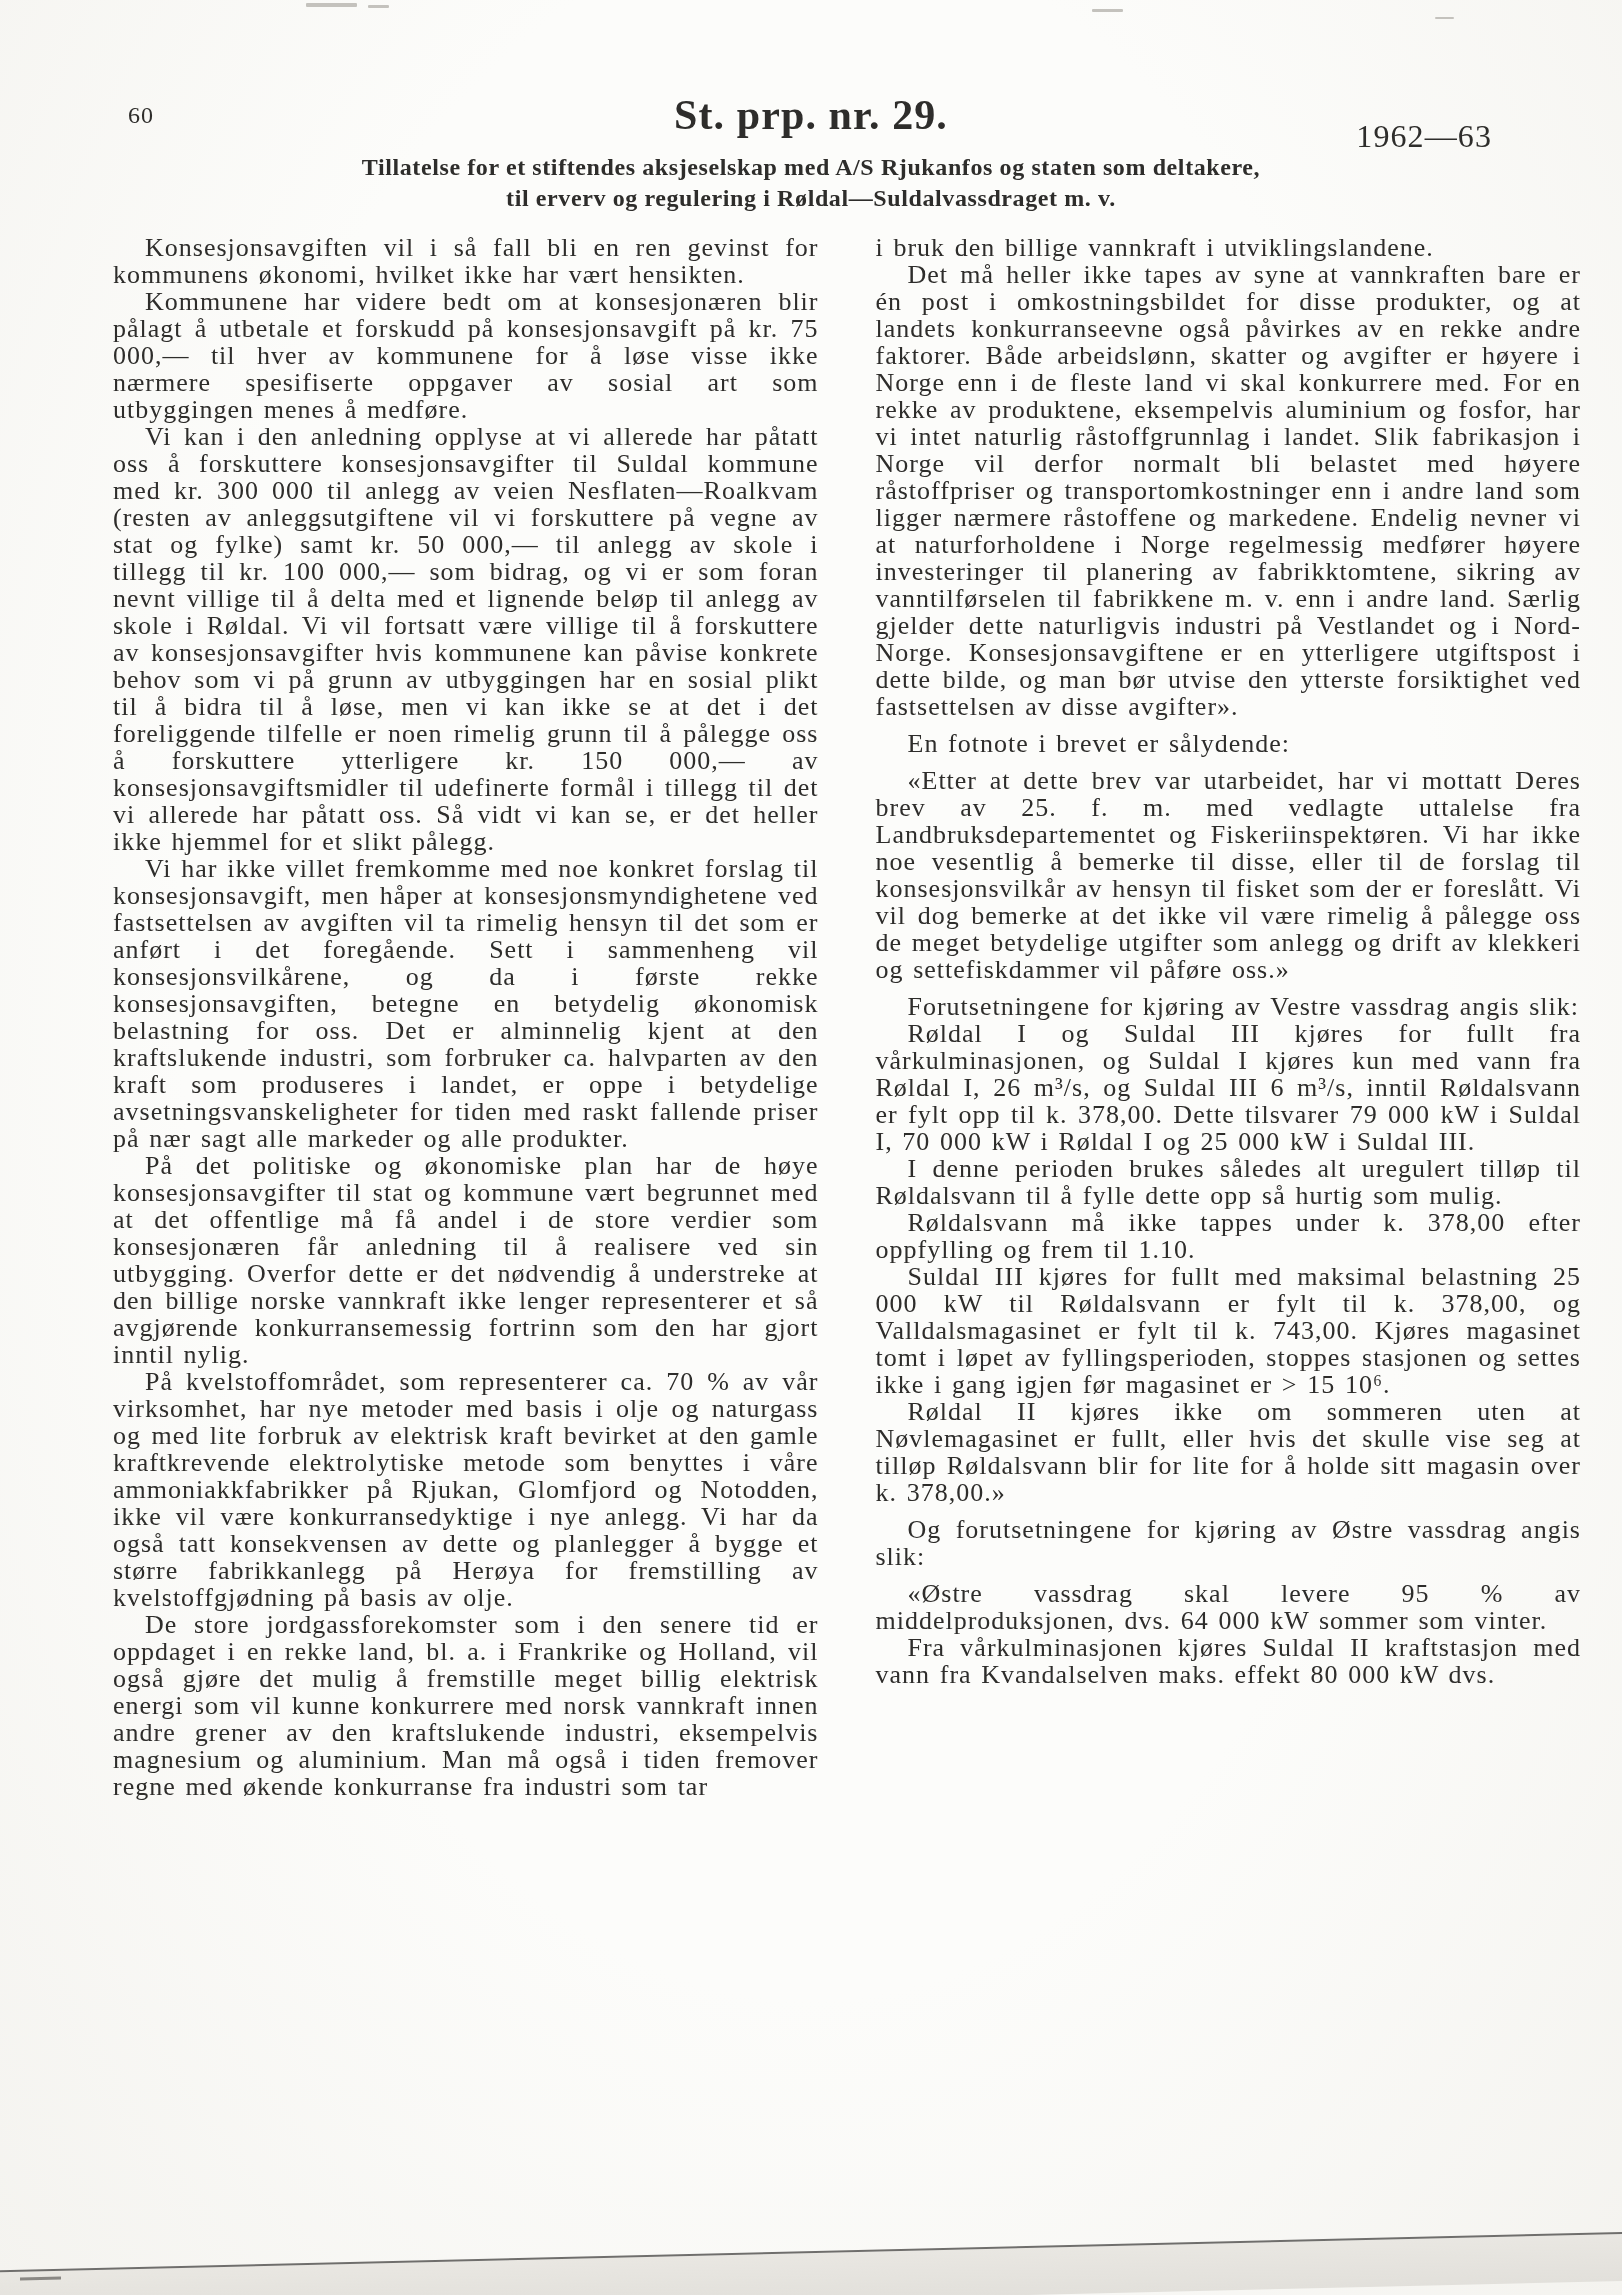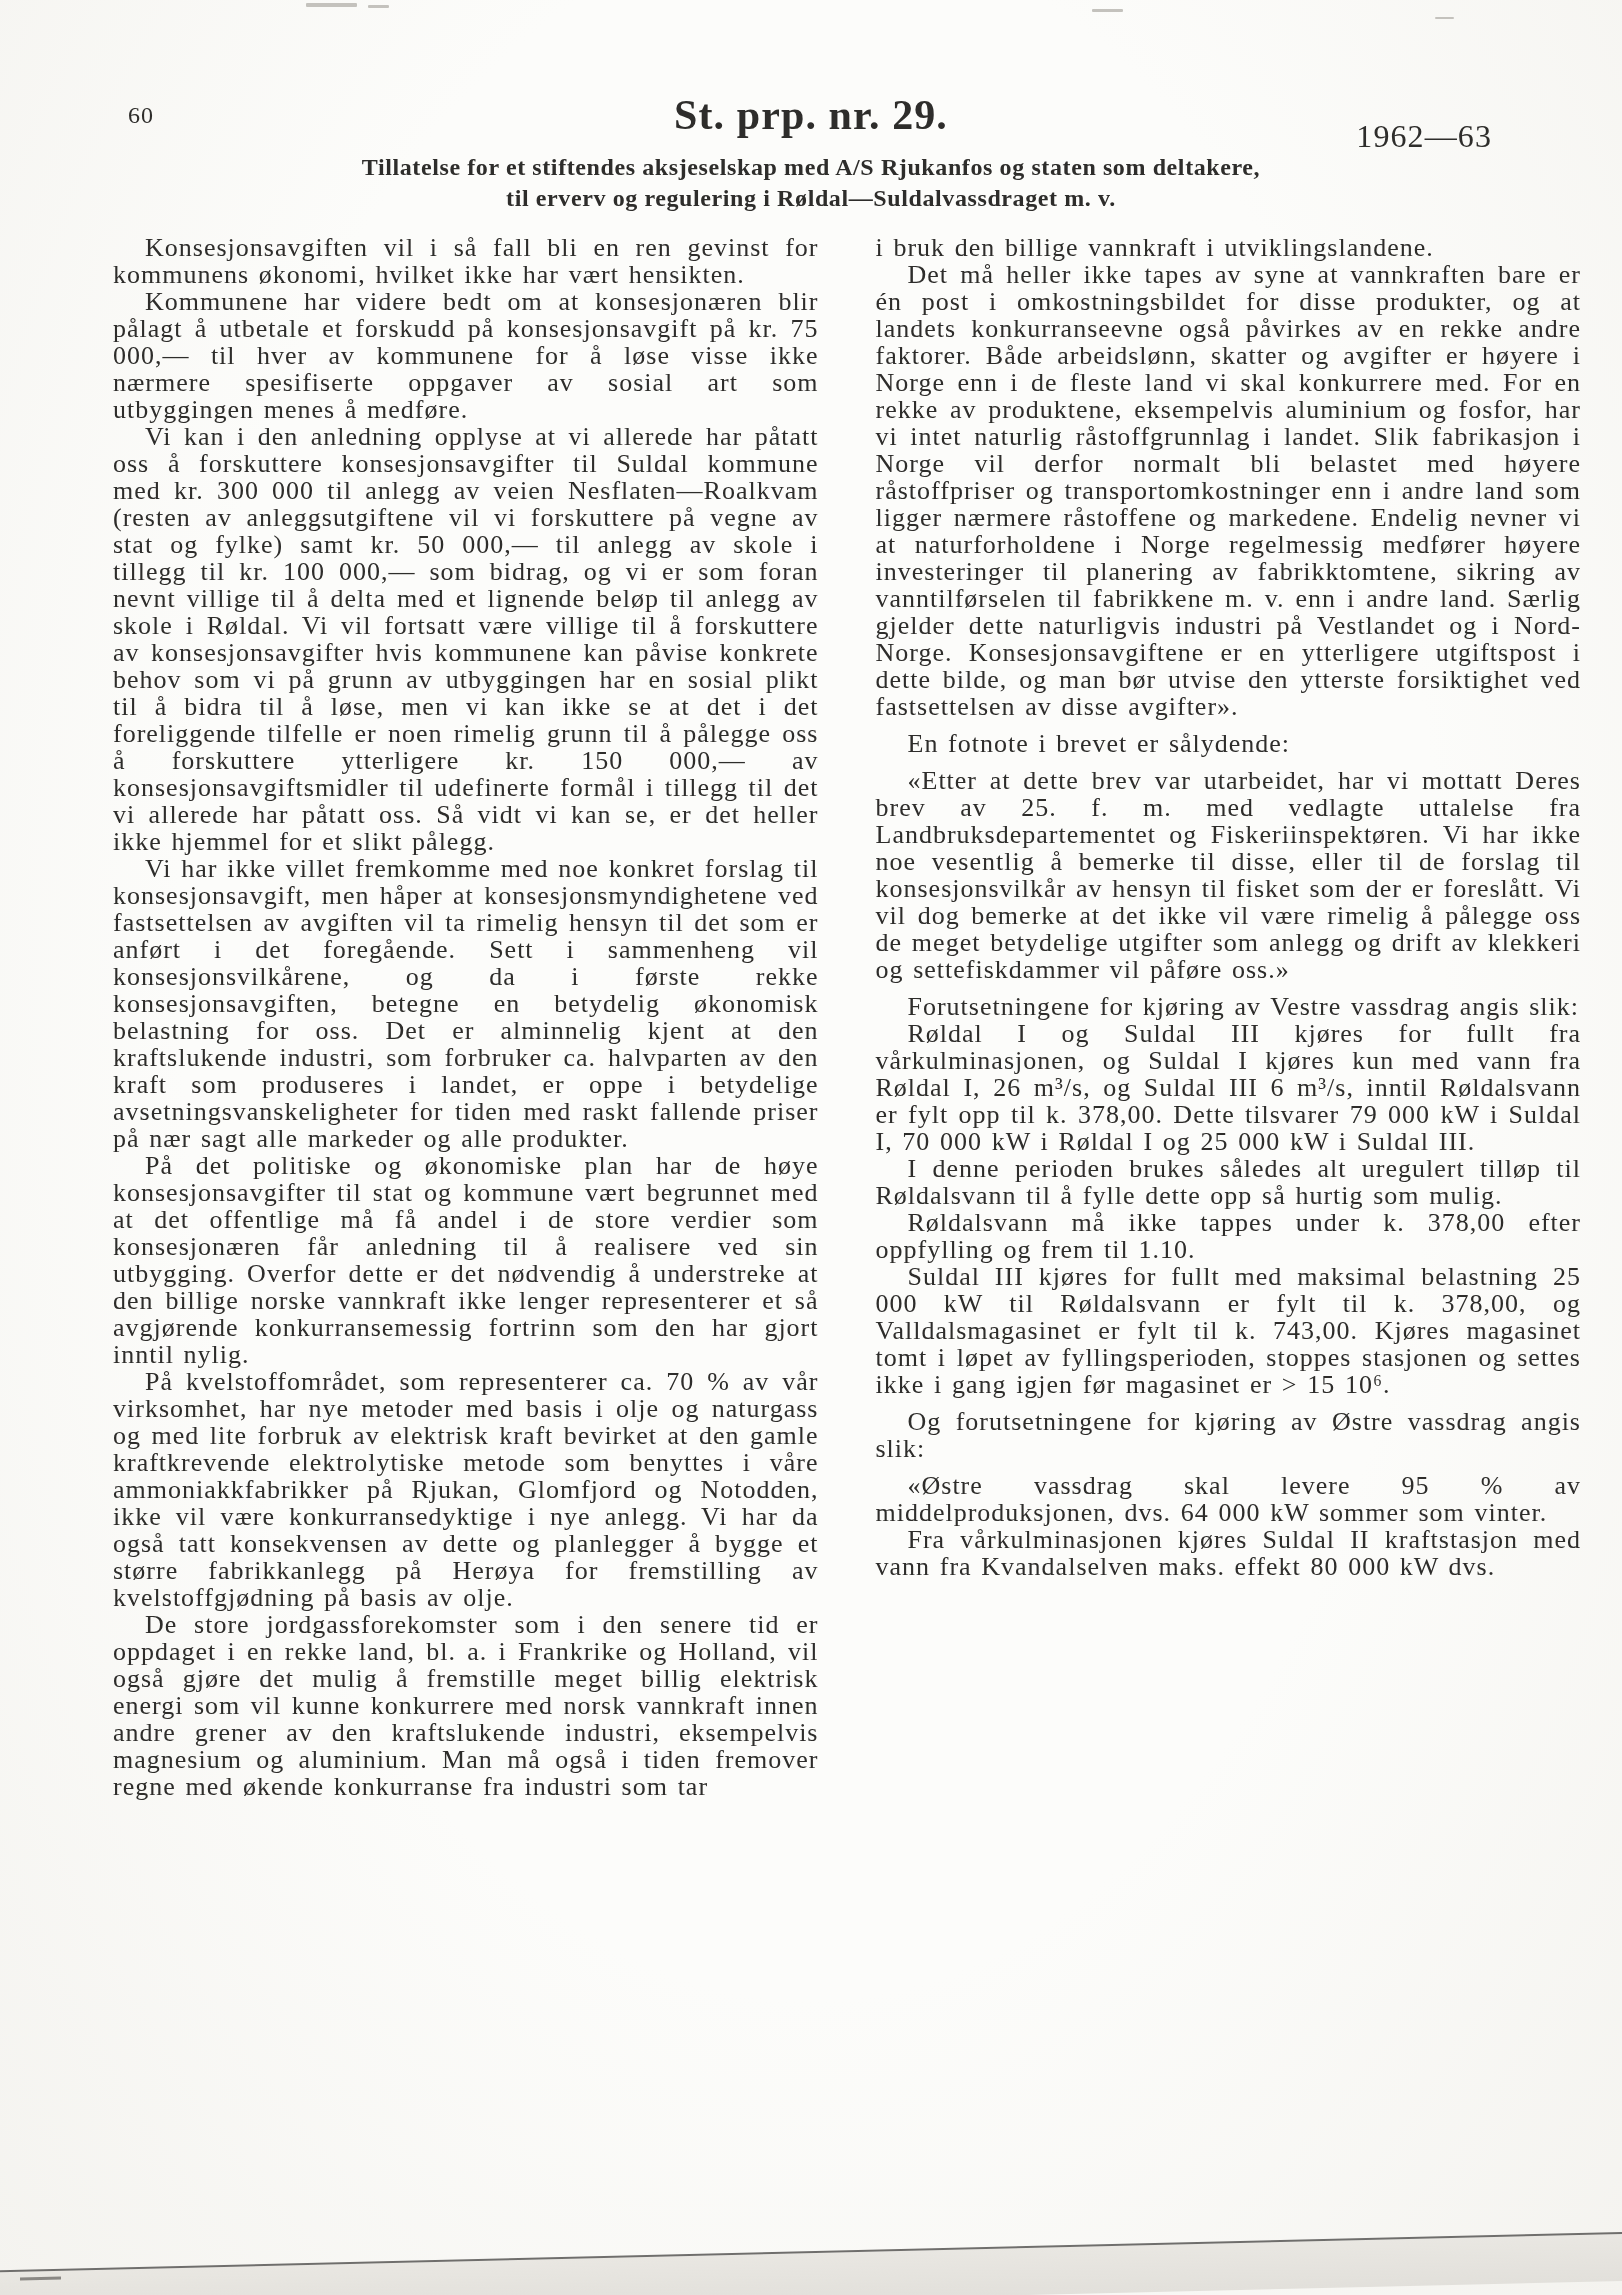--- a/index.html
+++ b/index.html
@@ -149,20 +149,21 @@
     <div class="column">
         <p class="para no-indent">i bruk den billige vannkraft i utviklingslandene.</p>
         <p class="para">Det må heller ikke tapes av syne at vannkraften bare er én post i omkostningsbildet for disse produkter, og at landets konkurranseevne også påvirkes av en rekke andre faktorer. Både arbeidslønn, skatter og avgifter er høyere i Norge enn i de fleste land vi skal konkurrere med. For en rekke av produktene, eksempelvis aluminium og fosfor, har vi intet naturlig råstoffgrunnlag i landet. Slik fabrikasjon i Norge vil derfor normalt bli belastet med høyere råstoffpriser og transportomkostninger enn i andre land som ligger nærmere råstoffene og markedene. Endelig nevner vi at naturforholdene i Norge regelmessig medfører høyere investeringer til planering av fabrikktomtene, sikring av vanntilførselen til fabrikkene m. v. enn i andre land. Særlig gjelder dette naturligvis industri på Vestlandet og i Nord-Norge. Konsesjonsavgiftene er en ytterligere utgiftspost i dette bilde, og man bør utvise den ytterste forsiktighet ved fastsettelsen av disse avgifter».</p>
         <p class="para gap-before">En fotnote i brevet er sålydende:</p>
         <p class="para gap-before">«Etter at dette brev var utarbeidet, har vi mottatt Deres brev av 25. f. m. med vedlagte uttalelse fra Landbruksdepartementet og Fiskeriinspektøren. Vi har ikke noe vesentlig å bemerke til disse, eller til de forslag til konsesjonsvilkår av hensyn til fisket som der er foreslått. Vi vil dog bemerke at det ikke vil være rimelig å pålegge oss de meget betydelige utgifter som anlegg og drift av klekkeri og settefiskdammer vil påføre oss.»</p>
         <p class="para gap-before">Forutsetningene for kjøring av Vestre vassdrag angis slik:</p>
         <p class="para">Røldal I og Suldal III kjøres for fullt fra vårkulminasjonen, og Suldal I kjøres kun med vann fra Røldal I, 26 m³/s, og Suldal III 6 m³/s, inntil Røldalsvann er fylt opp til k. 378,00. Dette tilsvarer 79 000 kW i Suldal I, 70 000 kW i Røldal I og 25 000 kW i Suldal III.</p>
         <p class="para">I denne perioden brukes således alt uregulert tilløp til Røldalsvann til å fylle dette opp så hurtig som mulig.</p>
         <p class="para">Røldalsvann må ikke tappes under k. 378,00 efter oppfylling og frem til 1.10.</p>
         <p class="para">Suldal III kjøres for fullt med maksimal belastning 25 000 kW til Røldalsvann er fylt til k. 378,00, og Valldalsmagasinet er fylt til k. 743,00. Kjøres magasinet tomt i løpet av fyllingsperioden, stoppes stasjonen og settes ikke i gang igjen før magasinet er &gt; 15 10⁶.</p>
+        <p class="para">Røldal II kjøres ikke om sommeren uten at Nøvlemagasinet er fullt, eller hvis det skulle vise seg at tilløp Røldalsvann blir for lite for å holde sitt magasin over k. 378,00.»</p>
         <p class="para gap-before">Og forutsetningene for kjøring av Østre vassdrag angis slik:</p>
         <p class="para gap-before">«Østre vassdrag skal levere 95 % av middelproduksjonen, dvs. 64 000 kW sommer som vinter.</p>
         <p class="para">Fra vårkulminasjonen kjøres Suldal II kraftstasjon med vann fra Kvandalselven maks. effekt 80 000 kW dvs.</p>
       </div>
   </div>
 
   <div class="scan-shadow-band"></div>
   <div class="corner-mark"></div>
 
 </div>

